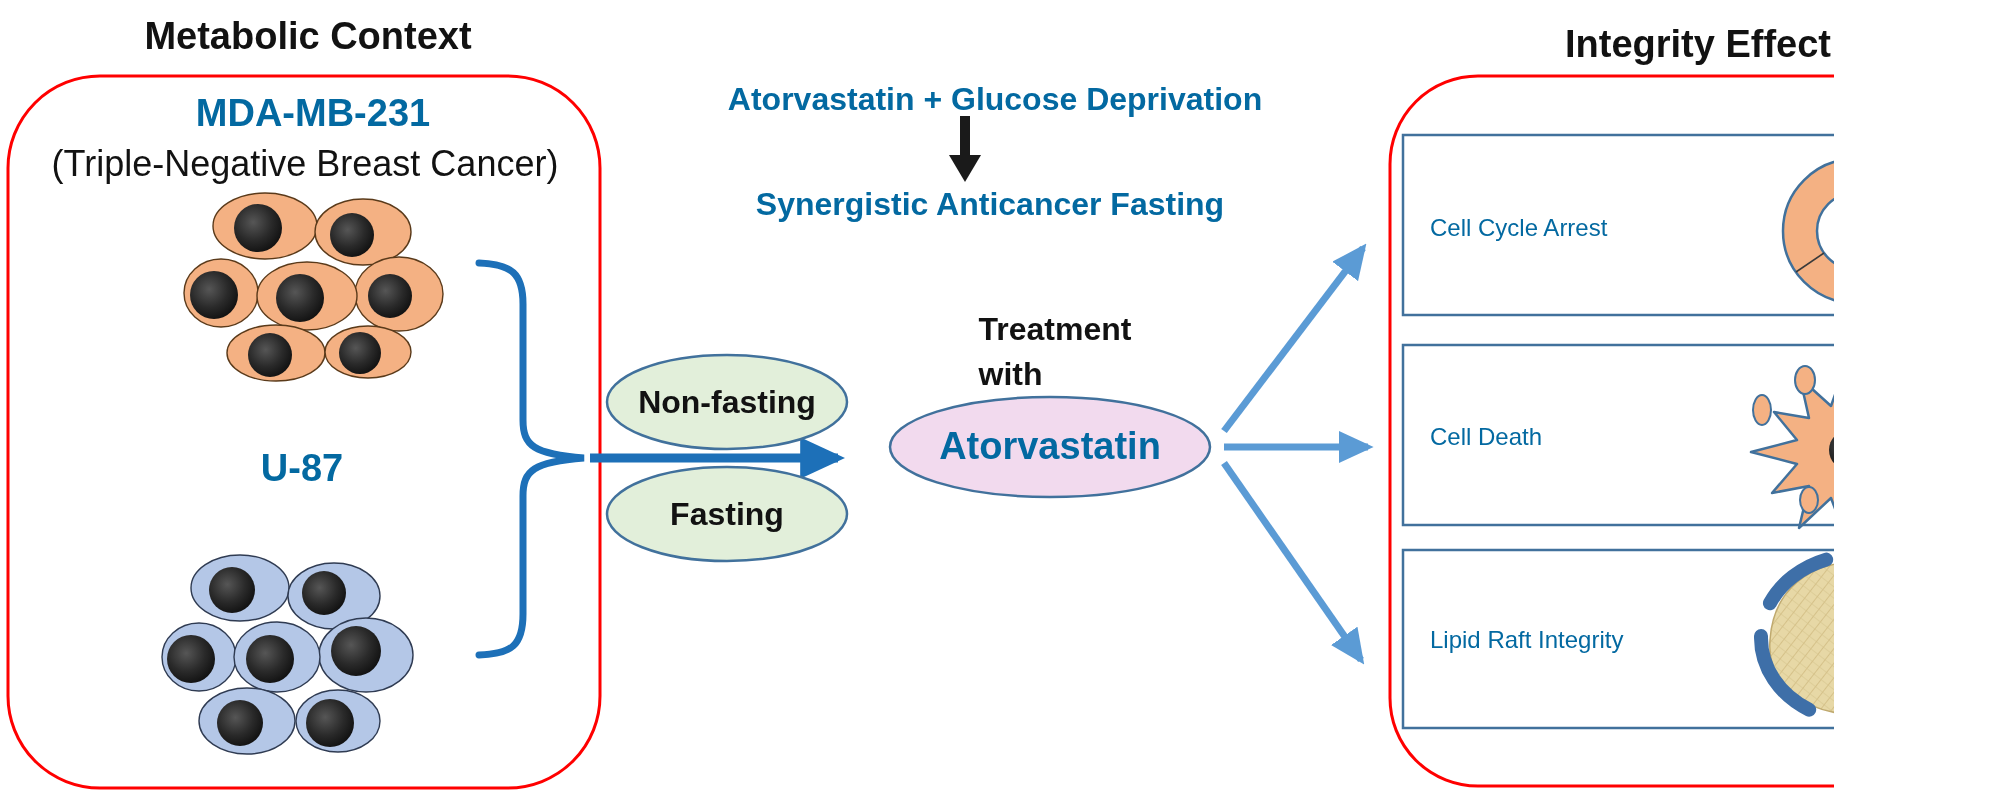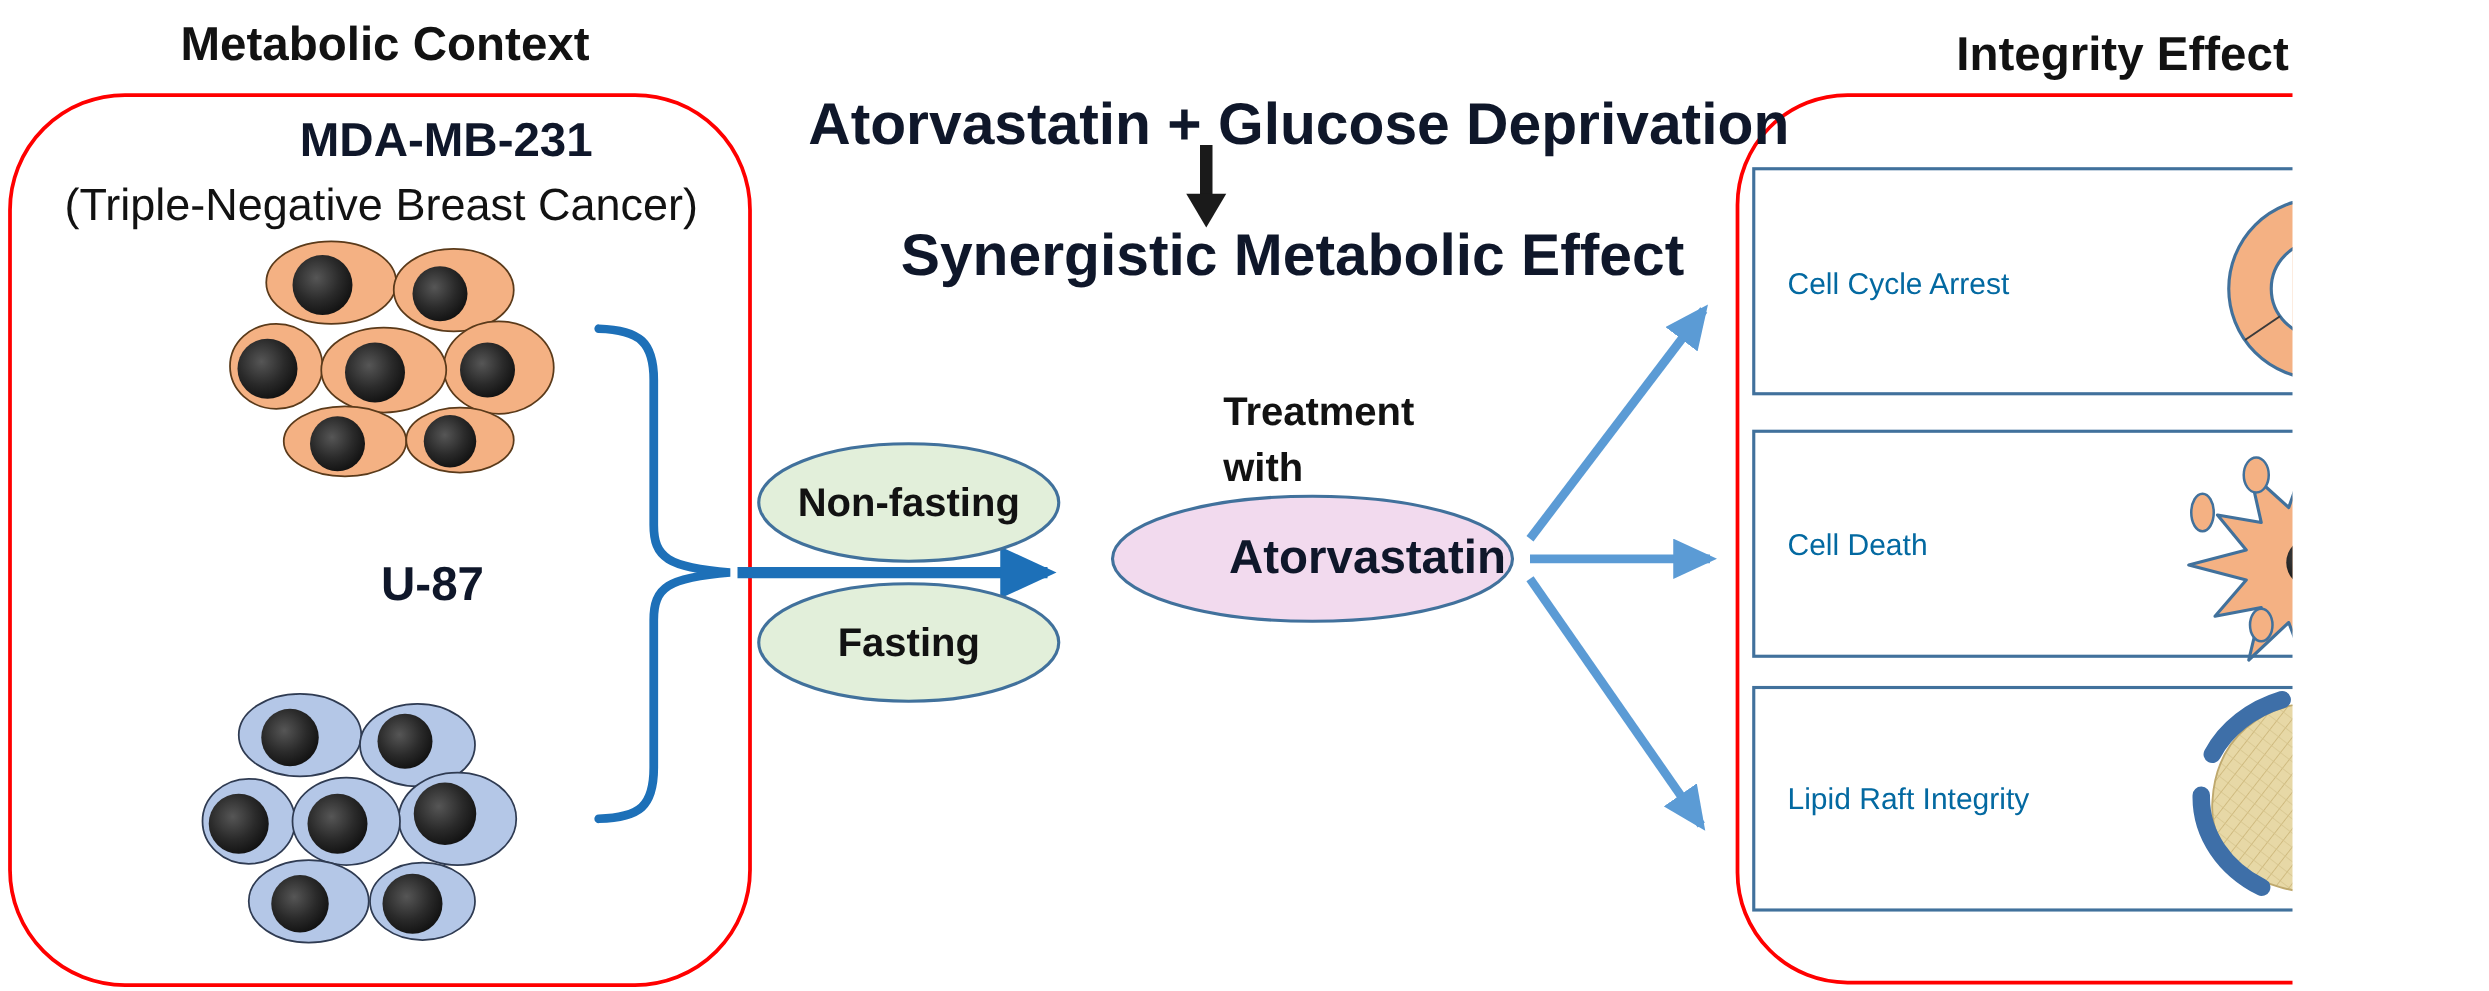--- a/index.html
+++ b/index.html
@@ -4,24 +4,24 @@
 <style>
   html,body{margin:0;padding:0;background:#ffffff;}
   #stage{
     position:relative;width:1834px;height:793px;overflow:hidden;
     font-family:"Liberation Sans",sans-serif;background:#ffffff;
   }
   #gfx{position:absolute;left:0;top:0;}
   .txt{position:absolute;transform:translate(-50%,-50%);white-space:nowrap;line-height:1.15;}
   .b{font-weight:bold;}
   .black{color:#121212;}
-  .red{color:#0f172a;margin-left:44px;}
+  .red{color:#0369a1;}
   .t38{font-size:38px;}
   .t36{font-size:36px;}
-  .t35{font-size:47px;}
+  .t35{font-size:32px;}
   .t32{font-size:32px;}
   .boxlabel{position:absolute;transform:translateY(-50%);font-size:24px;font-weight:normal;color:#0369a1;white-space:nowrap;}
   .center-lines{text-align:left;line-height:45px;}
 </style>
 </head>
 <body>
 
 <div id="stage">
 
   <svg id="gfx" width="1991" height="793" viewBox="0 0 1991 793">
@@ -150,21 +150,21 @@
   </svg>
 
   <div class="txt b black t38" style="left:308px;top:37px;">Metabolic Context</div>
 
   <div class="txt b red t38" style="left:313px;top:114px;">MDA-MB-231</div>
   <div class="txt black t36" style="left:305px;top:164px;">(Triple-Negative Breast Cancer)</div>
 
   <div class="txt b red t38" style="left:302px;top:469px;">U-87</div>
 
   <div class="txt b red t35" style="left:995px;top:99px;">Atorvastatin + Glucose Deprivation</div>
-  <div class="txt b red t35" style="left:990px;top:204px;">Synergistic Metabolic Effect</div>
+  <div class="txt b red t35" style="left:990px;top:204px;">Synergistic Anticancer Fasting</div>
 
   <div class="txt b black t32" style="left:727px;top:402px;">Non-fasting</div>
   <div class="txt b black t32" style="left:727px;top:514px;">Fasting</div>
 
   <div class="txt b black t32 center-lines" style="left:1055px;top:352px;">
     <div>Treatment</div>
     <div>with</div>
   </div>
 
   <div class="txt b red t38" style="left:1050px;top:447px;">Atorvastatin</div>

